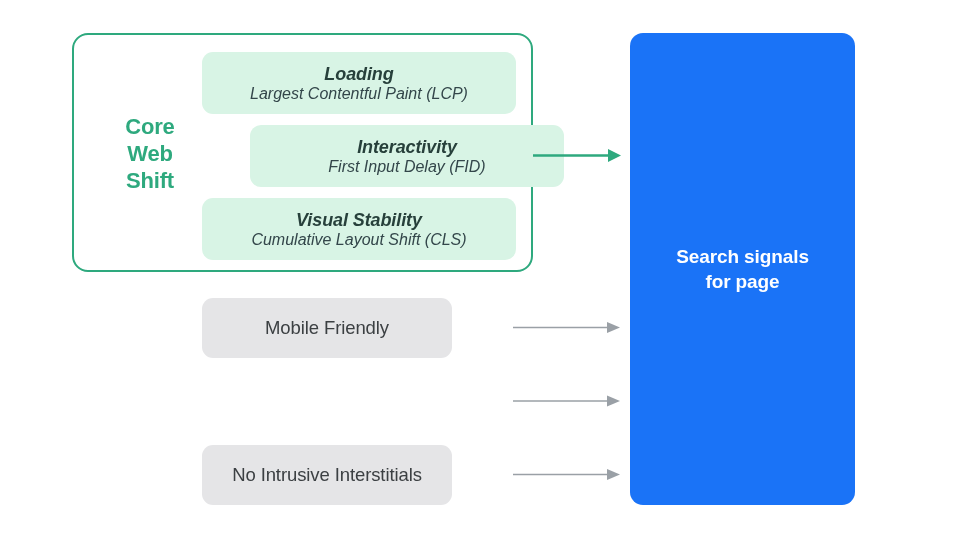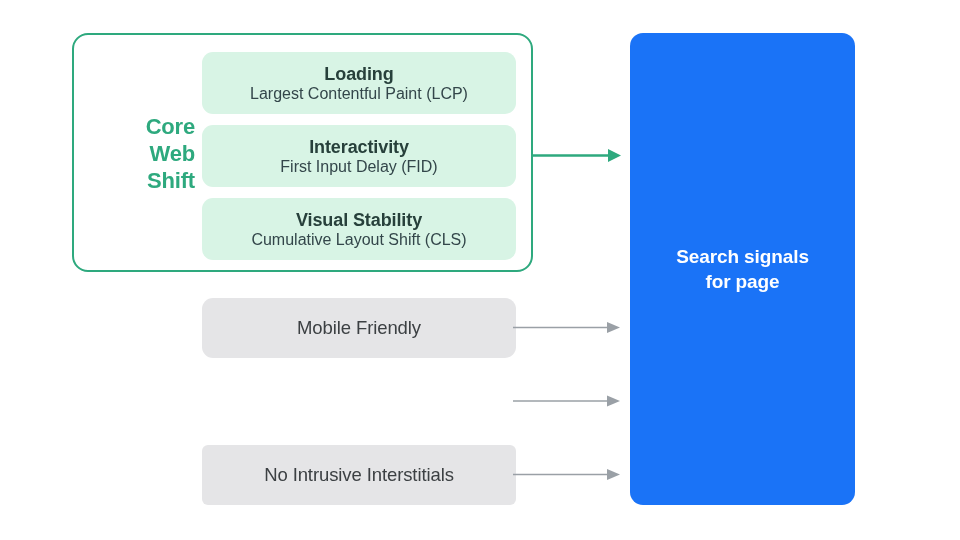--- a/index.html
+++ b/index.html
@@ -40,39 +40,40 @@
   .cwv-label {
     position: absolute;
     left: 105px;
     top: 113px;
     width: 90px;
     color: #2EA97E;
     font-size: 22px;
     font-weight: bold;
     line-height: 27px;
     letter-spacing: -0.2px;
-    text-align: right;
+    text-align: center;
   }
 
   
   .green-card {
     position: absolute;
     left: 202px;
     width: 314px;
     height: 62px;
     background: #D8F4E5;
     border-radius: 11px;
     box-sizing: border-box;
     display: flex;
     flex-direction: column;
     align-items: center;
     justify-content: center;
+    font-style: italic;
   }
   .green-card.c0 { top: 52px; }
-  .green-card.c1 { top: 125px; }
+  .green-card.c1 { top: 125px; margin-left: 48px; }
   .green-card.c2 { top: 198px; }
 
   .green-card .gc-title {
     font-size: 18px;
     font-weight: bold;
     color: #27403B;
     letter-spacing: -0.1px;
     line-height: 21px;
   }
   .green-card .gc-sub {
@@ -80,31 +81,31 @@
     font-weight: normal;
     color: #33464A;
     line-height: 16px;
     margin-top: 1px;
   }
 
   
   .gray-box {
     position: absolute;
     left: 202px;
-    width: 314px;
+    width: 250px;
     height: 60px;
     background: #E5E5E7;
     border-radius: 11px;
     display: flex;
     align-items: center;
     justify-content: center;
   }
   .gray-box.g0 { top: 298px; }
   .gray-box.g1 { top: 371px; }
-  .gray-box.g2 { top: 445px; border-radius: 6px; }
+  .gray-box.g2 { top: 445px; }
 
   .gray-box .gb-label {
     font-size: 18.5px;
     font-weight: normal;
     color: #3C4043;
     letter-spacing: -0.1px;
   }
 
   
   .blue-panel {

